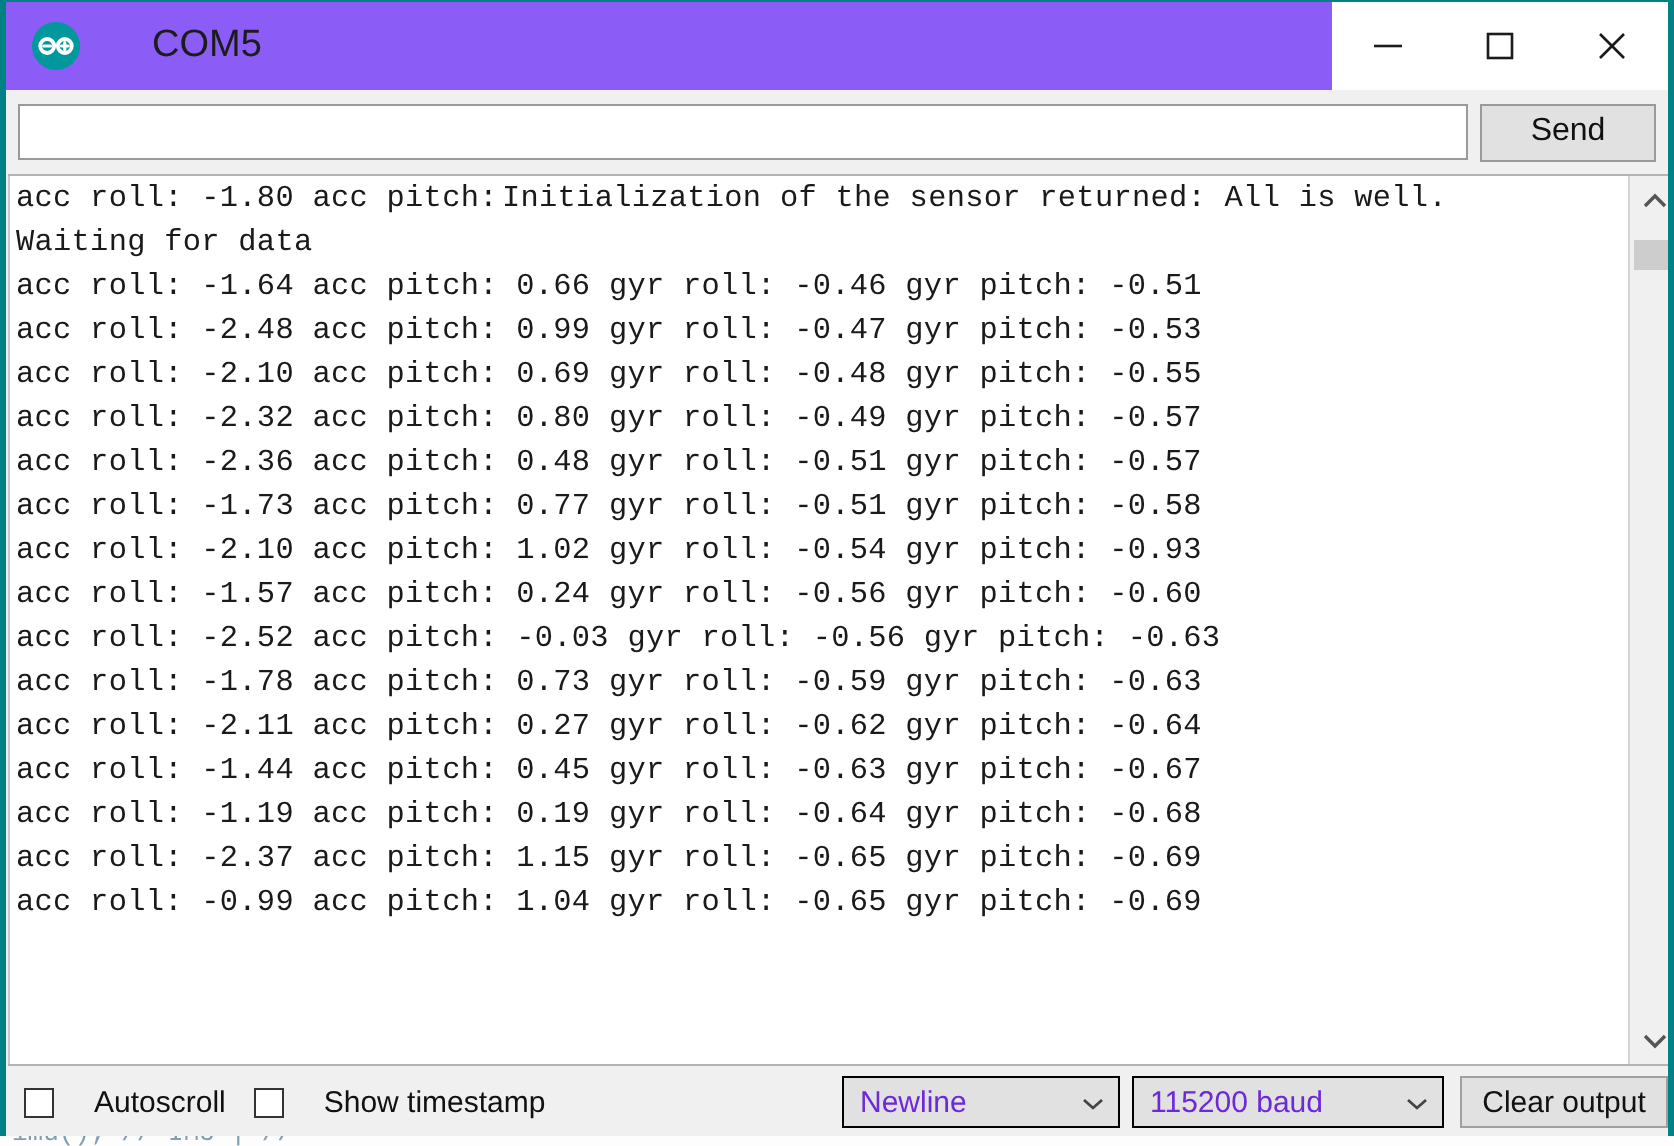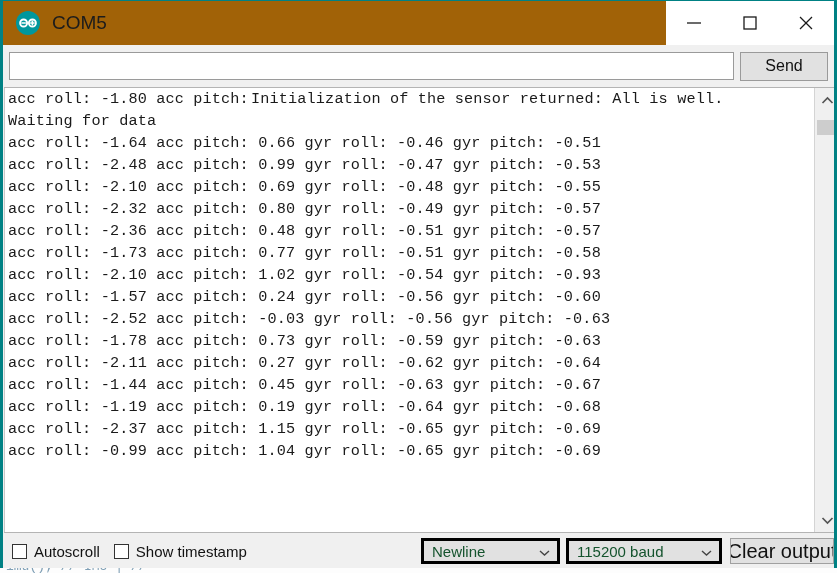--- a/index.html
+++ b/index.html
@@ -28,23 +28,24 @@
     border-top: 1px solid #008184;
     overflow: hidden;
   }
 
   
   #titlebar {
     position: absolute;
     left: 0; top: 0;
     width: 100%;
     height: 44px;
-    background: #a16207;
-    display: flex;
-    align-items: center;
+    background: #8b5cf6;
+    display: flex;
+    align-items: center;
+    gap: 24px;
   }
   #app-icon {
     margin-left: 12px;
     width: 26px; height: 26px;
     flex: 0 0 auto;
   }
   #win-title {
     margin-left: 11px;
     font-size: 19px;
     color: #1c1c1c;
@@ -207,65 +208,65 @@
     margin-right: 14px;
   }
   .chk .box {
     width: 15px; height: 15px;
     border: 1px solid #333333;
     background: #ffffff;
     box-sizing: border-box;
     flex: 0 0 auto;
   }
   .chk .lbl {
-    margin-left: 7px;
+    margin-left: 20px;
     font-size: 15px;
     color: #111;
     font-family: "Liberation Sans", sans-serif;
     white-space: nowrap;
   }
   #status-right {
     margin-left: auto;
     display: flex;
     align-items: center;
     padding-right: 0;
   }
   .combo {
     position: relative;
     height: 26px;
     background: #e1e1e1;
-    border: 3px solid #000000;
+    border: 1px solid #000000;
     box-sizing: border-box;
     display: flex;
     align-items: center;
     margin-left: 6px;
     padding-left: 8px;
     padding-right: 24px;
     font-size: 15px;
-    color: #14532d;
+    color: #6d28d9;
     font-family: "Liberation Sans", sans-serif;
     white-space: nowrap;
   }
   #combo-lineending { width: 139px; }
   #combo-baud { width: 156px; }
   .combo .caret {
     position: absolute;
     right: 7px;
     top: 50%;
     transform: translateY(-50%);
     display: block;
   }
   #clear-button {
     margin-left: 8px;
     height: 26px;
     width: 104px;
     background: #e1e1e1;
     border: 1px solid #a0a0a0;
     box-sizing: border-box;
-    font-size: 20px;
+    font-size: 15px;
     color: #111;
     font-family: "Liberation Sans", sans-serif;
     white-space: nowrap;
     overflow: hidden;
     display: flex;
     align-items: center;
     justify-content: center;
     padding: 0;
     border-radius: 0;
     cursor: default;

